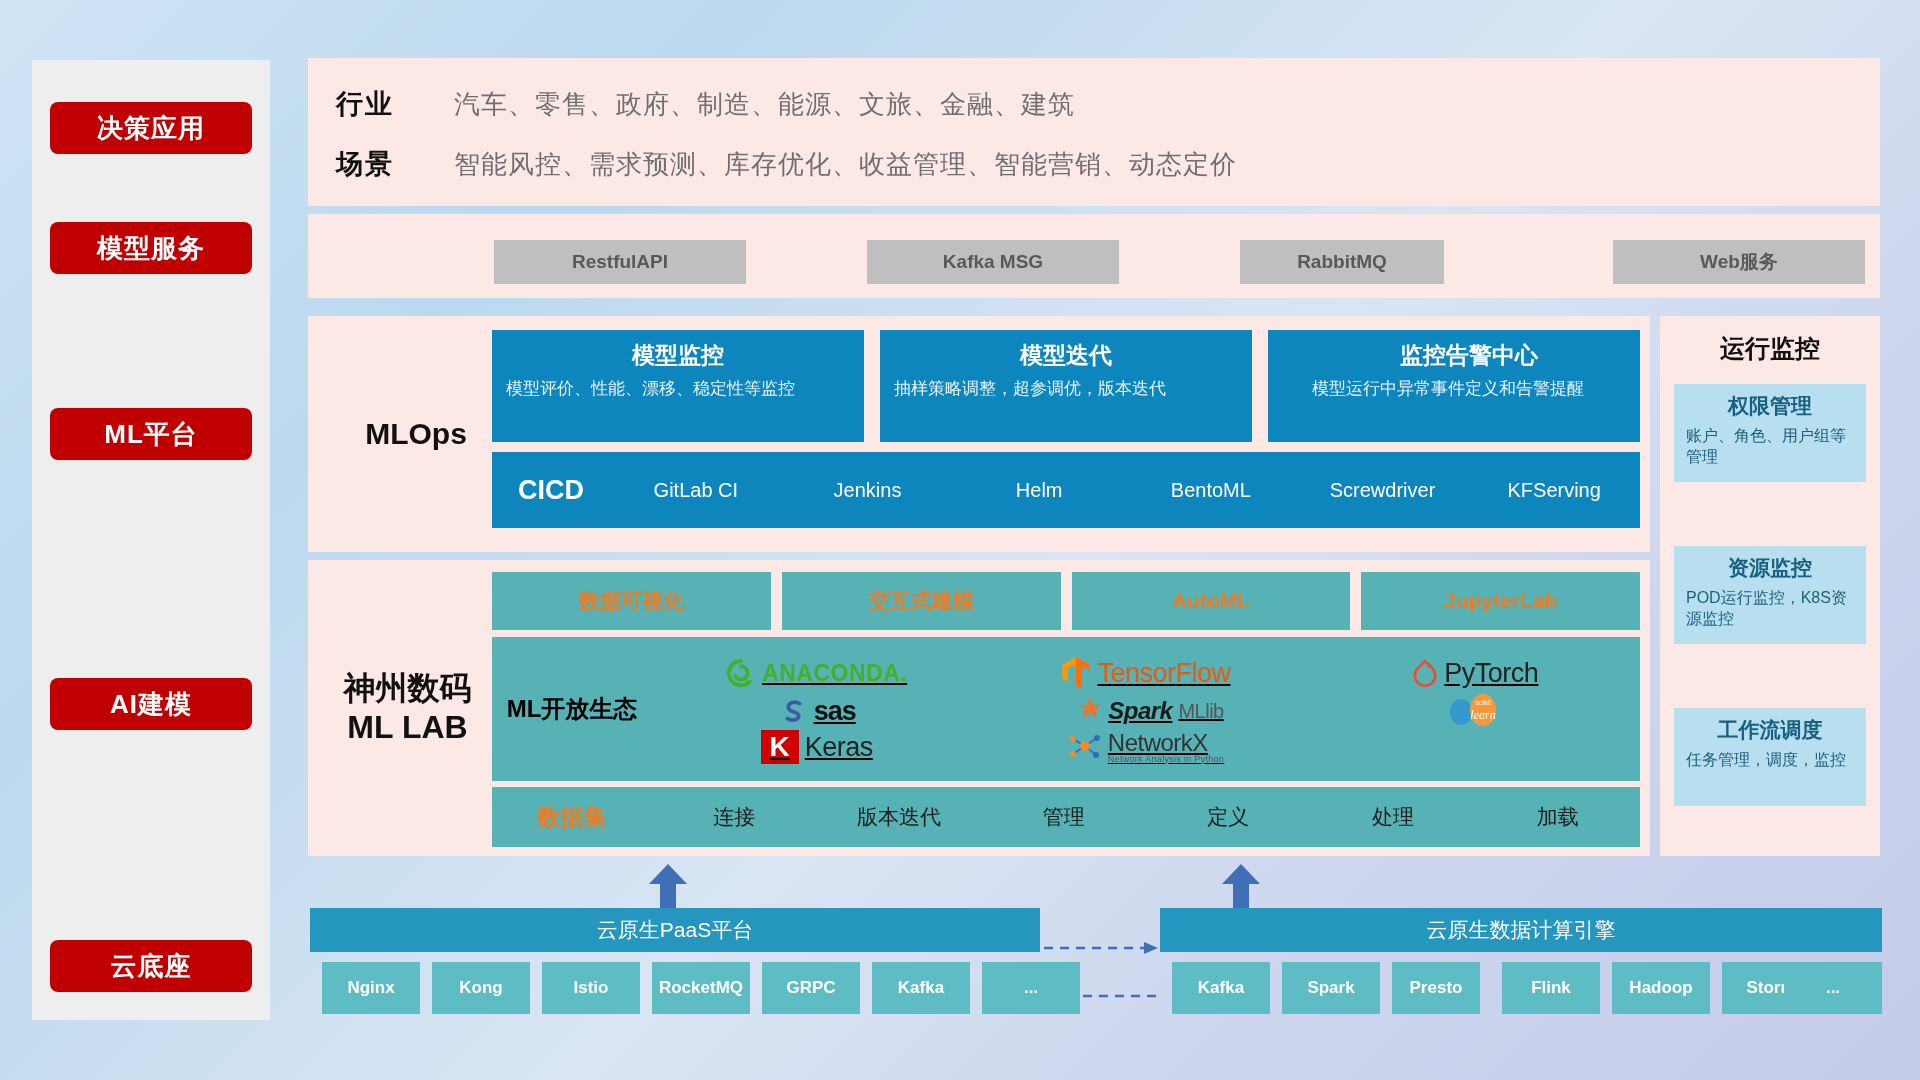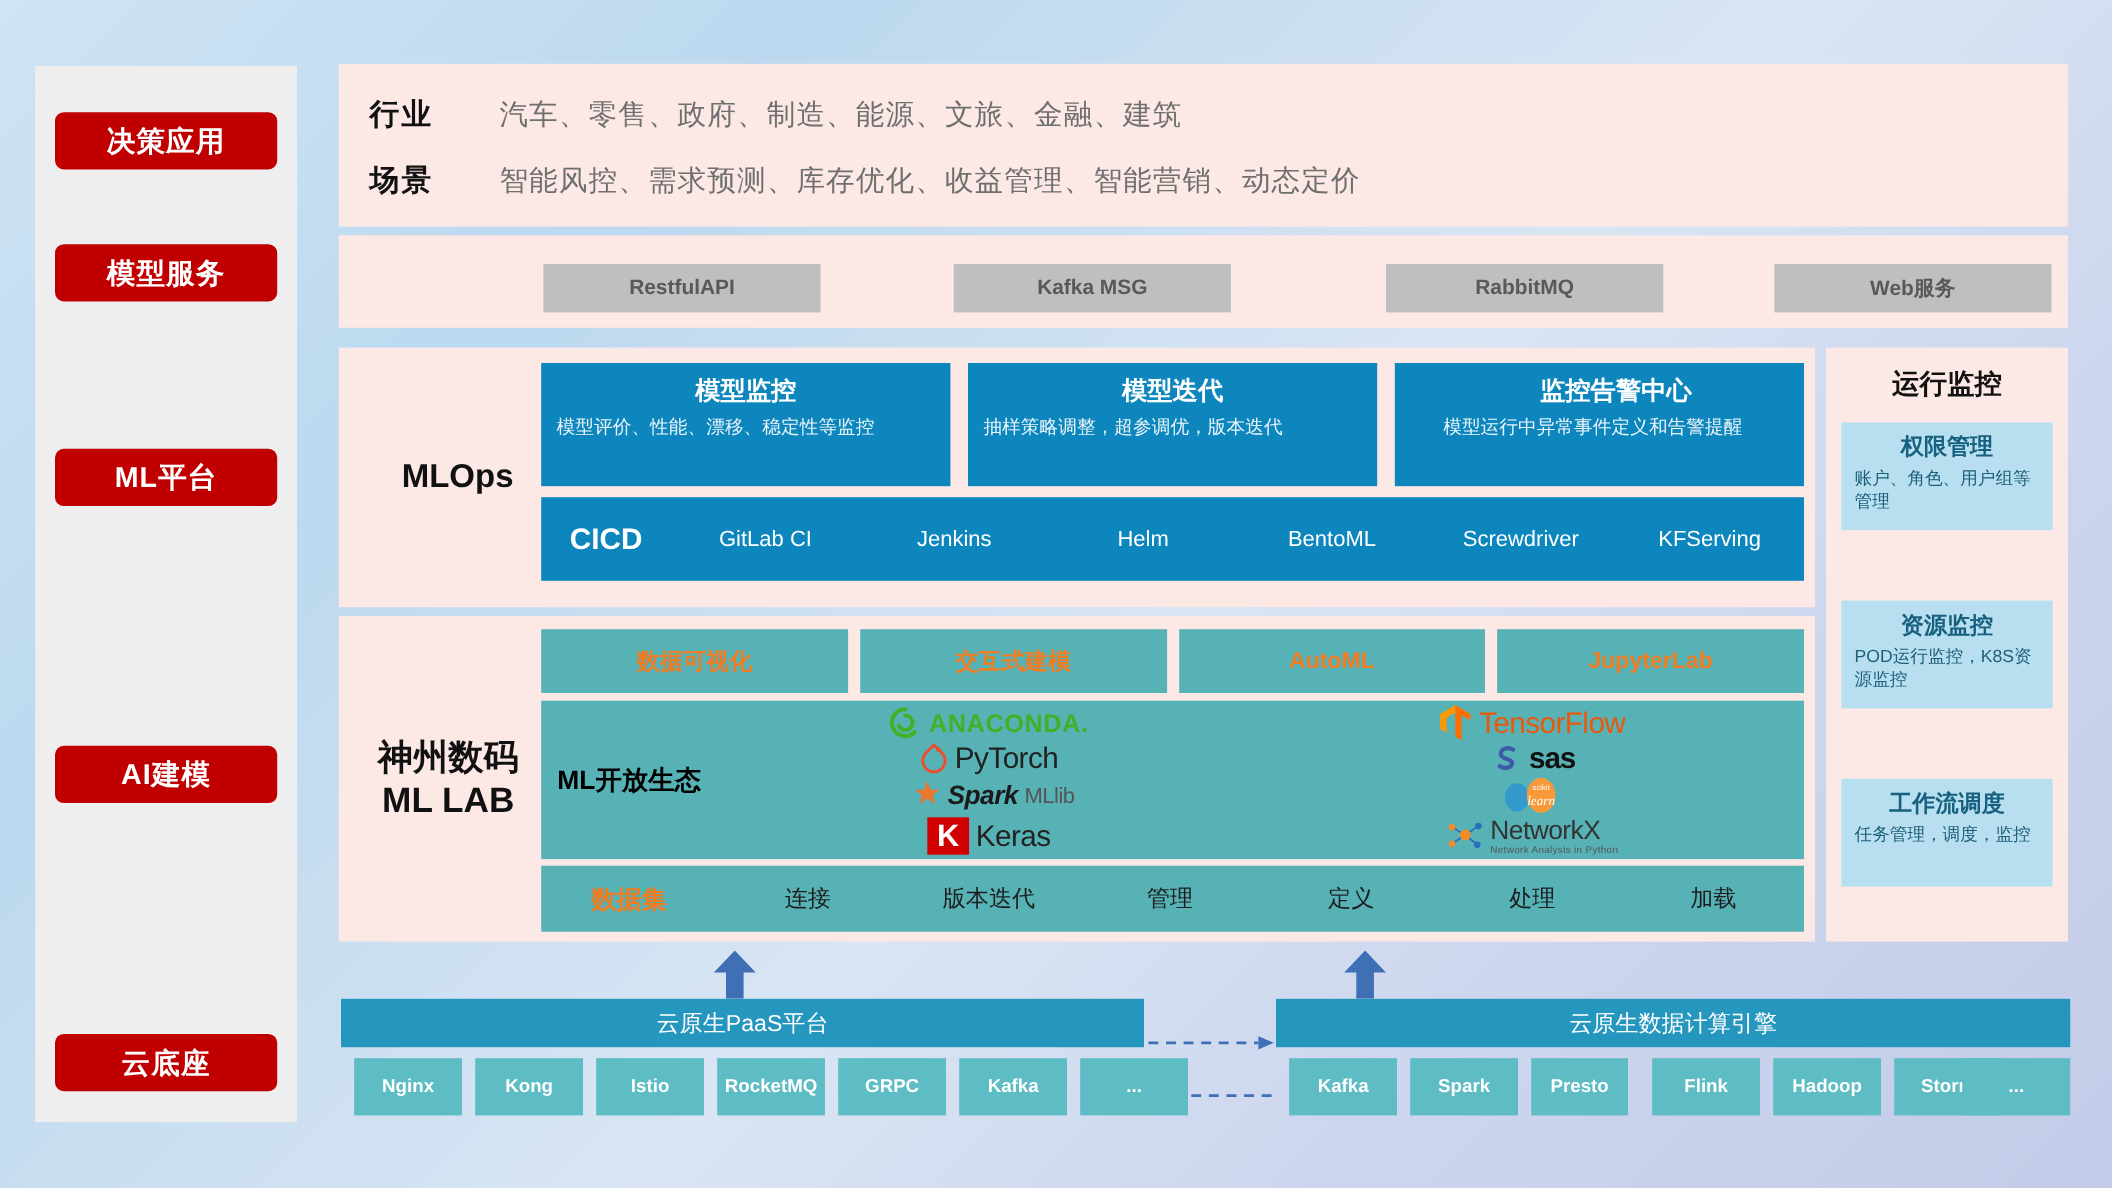--- a/index.html
+++ b/index.html
@@ -81,21 +81,21 @@
   .tool-chip {
     flex: 1; background: #57b2b6; color: #f07c22;
     font-size: 21px; font-weight: bold;
     display: flex; align-items: center; justify-content: center;
   }
   .eco-box {
     position: absolute; top: 637px; left: 492px; width: 1148px; height: 144px;
     background: #57b2b6; display: flex; align-items: center;
   }
   .eco-title { width: 160px; color: #000000; font-size: 24px; font-weight: bold; text-align: center; }
-  .eco-grid { flex: 1; display: grid; grid-template-columns: repeat(2, 1fr); grid-template-rows: 1fr 1fr; align-items: center; justify-items: center; }
+  .eco-grid { flex: 1; display: grid; grid-template-columns: repeat(3, 1fr); grid-template-rows: 1fr 1fr; align-items: center; justify-items: center; text-decoration: underline; }
   .logo { display: flex; align-items: center; gap: 6px; }
   .logo-text { font-size: 27px; letter-spacing: -0.5px; }
 
   .ds-row {
     position: absolute; top: 787px; left: 492px; width: 1148px; height: 60px;
     background: #57b2b6; display: flex; align-items: center;
   }
   .ds-head { width: 160px; color: #f07c22; font-size: 23px; font-weight: bold; text-align: center; }
   .ds-item { flex: 1; color: #1d1d1d; font-size: 21px; text-align: center; }
 
@@ -150,21 +150,21 @@
     </div>
     <div class="kv-row" style="left:28px; top:88px;">
       <span class="kv-key">场景</span>
       <span class="kv-val">智能风控、需求预测、库存优化、收益管理、智能营销、动态定价</span>
     </div>
   </div>
 
   <div class="band aiband"></div>
   <div class="ai-chip" style="left:494px;  width:252px;">RestfulAPI</div>
   <div class="ai-chip" style="left:867px;  width:252px;">Kafka MSG</div>
-  <div class="ai-chip" style="left:1240px; width:252px;margin-left:20px;">RabbitMQ</div>
+  <div class="ai-chip" style="left:1240px; width:204px;">RabbitMQ</div>
   <div class="ai-chip" style="left:1613px; width:252px;">Web服务</div>
 
   <div class="band mlband"></div>
   <div class="band-label ml-label">MLOps</div>
 
   <div class="mlops-card" style="left:492px;  width:372px;">
     <div class="mlops-title">模型监控</div>
     <div class="mlops-desc">模型评价、性能、漂移、稳定性等监控</div>
   </div>
   <div class="mlops-card" style="left:880px;  width:372px;">

